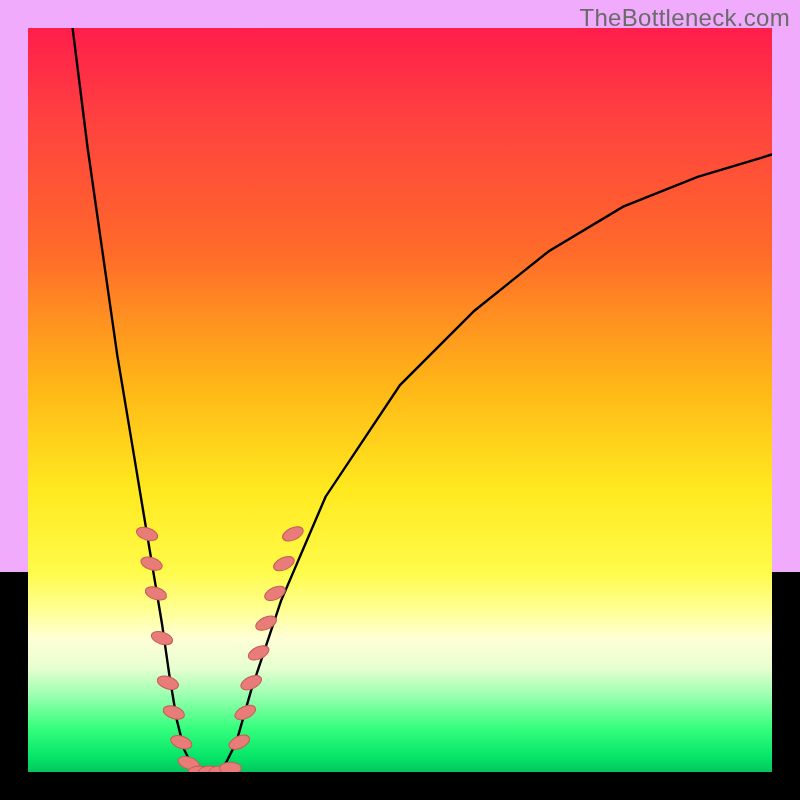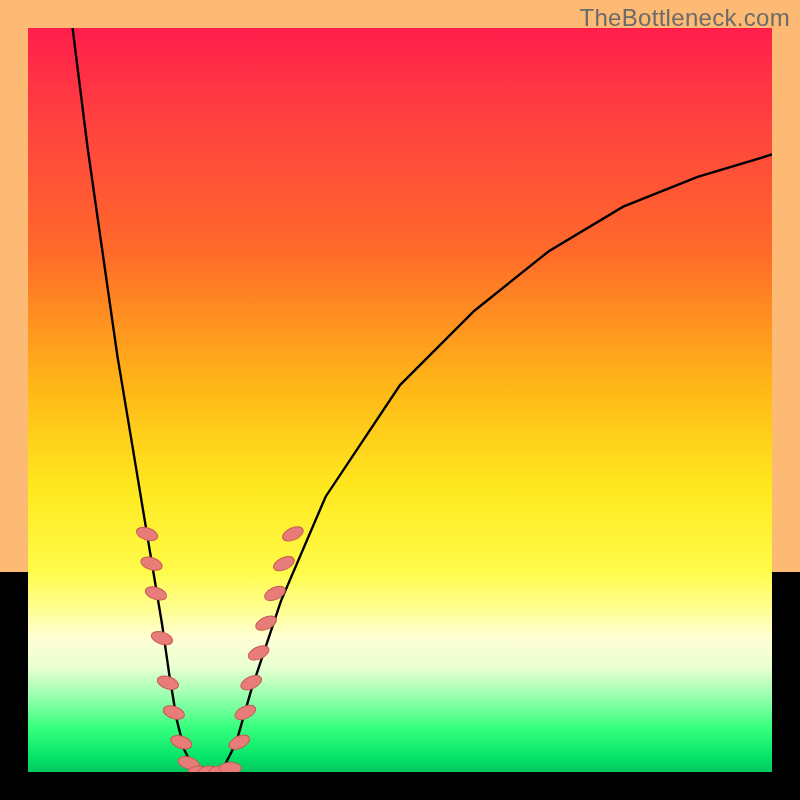--- a/index.html
+++ b/index.html
@@ -10,21 +10,21 @@
     overflow: hidden;
     background: #000;
     font-family: Arial, Helvetica, sans-serif;
   }
   .frame {
     position: absolute;
     top: 0;
     left: 0;
     width: 800px;
     height: 572px;
-    background: #fdba74;
+    background: #f0abfc;
   }
   .plot {
     position: absolute;
     top: 28px;
     left: 28px;
     width: 744px;
     height: 744px;
     background: linear-gradient(
       to bottom,
       #ff1e4b 0%,

